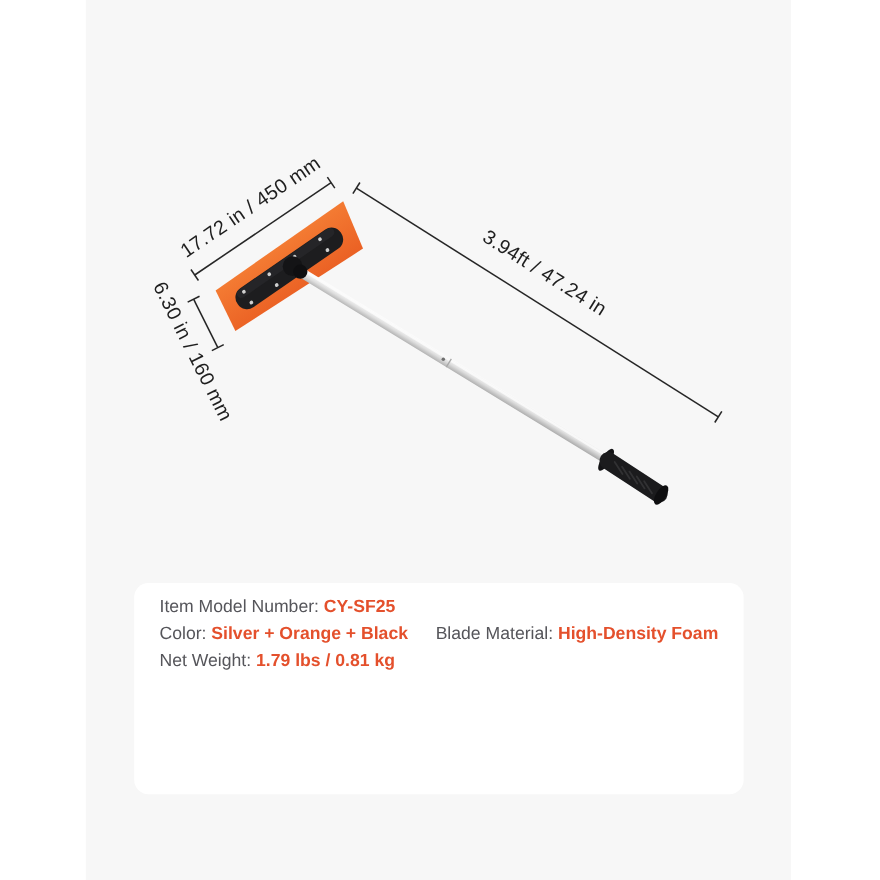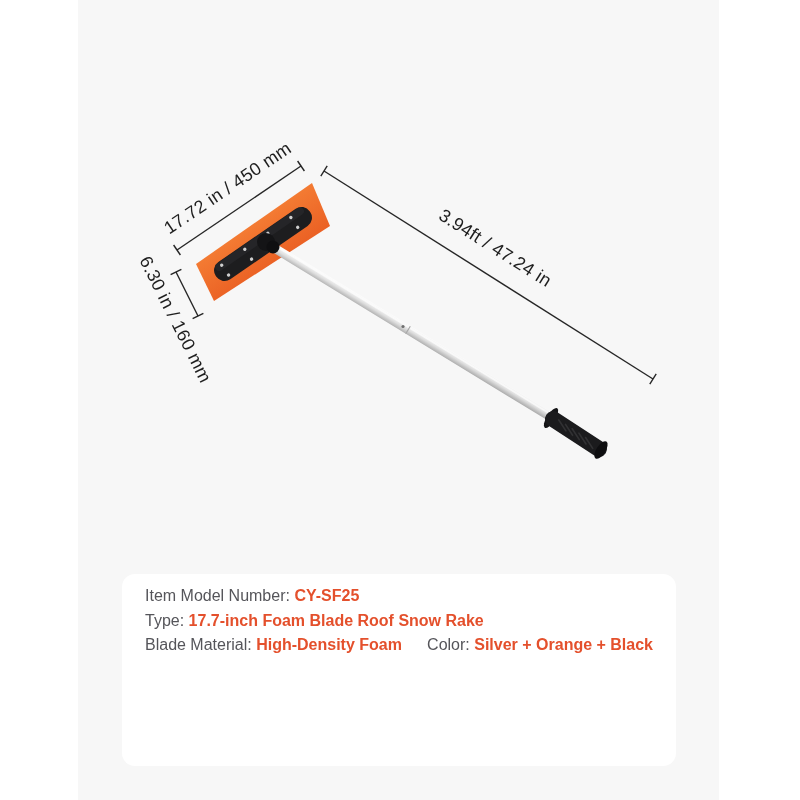--- a/index.html
+++ b/index.html
@@ -11,21 +11,21 @@
   .stage{
     position:absolute;left:78px;top:0;width:641px;height:800px;
     background:#f7f7f7;
   }
   svg.scene{position:absolute;left:0;top:0;}
   .dim-text{
     fill:#1e1e1e;font-size:18px;font-family:"Liberation Sans",sans-serif;
     letter-spacing:.3px;
   }
   .panel{
-    position:absolute;left:122px;top:574px;width:554px;height:192px;
+    position:absolute;left:122px;top:530px;width:554px;height:192px;
     background:#ffffff;border-radius:13px;box-sizing:border-box;
     padding:10px 23px;
   }
   .row{font-size:16px;line-height:24.6px;white-space:nowrap;}
   .row.split{display:flex;justify-content:space-between;}
   .lbl{color:#55555a;}
   .val{color:#e4502c;font-weight:700;}
 </style>
 </head>
 <body>
@@ -112,20 +112,20 @@
     <line x1="320.8" y1="176.1" x2="327.2" y2="165.9"></line>
     <line x1="649.8" y1="384.1" x2="656.2" y2="373.9"></line>
   </g>
   <text class="dim-text" text-anchor="middle" transform="translate(492,253) rotate(32.3)">3.94ft / 47.24 in</text>
 </svg>
 
 <div class="panel">
   <div class="row">
     <span class="lbl">Item Model Number: </span><span class="val">CY-SF25</span>
   </div>
+  <div class="row split">
+    <span><span class="lbl">Color: </span><span class="val">Silver + Orange + Black</span></span>
+    <span><span class="lbl">Blade Material: </span><span class="val">High-Density Foam</span></span>
+  </div>
   <div class="row">
-    <span class="lbl">Type: </span><span class="val">17.7-inch Foam Blade Roof Snow Rake</span>
-  </div>
-  <div class="row split">
-    <span><span class="lbl">Blade Material: </span><span class="val">High-Density Foam</span></span>
-    <span><span class="lbl">Color: </span><span class="val">Silver + Orange + Black</span></span>
+    <span class="lbl">Net Weight: </span><span class="val">1.79 lbs / 0.81 kg</span>
   </div>
 </div>
 
 </body></html>

